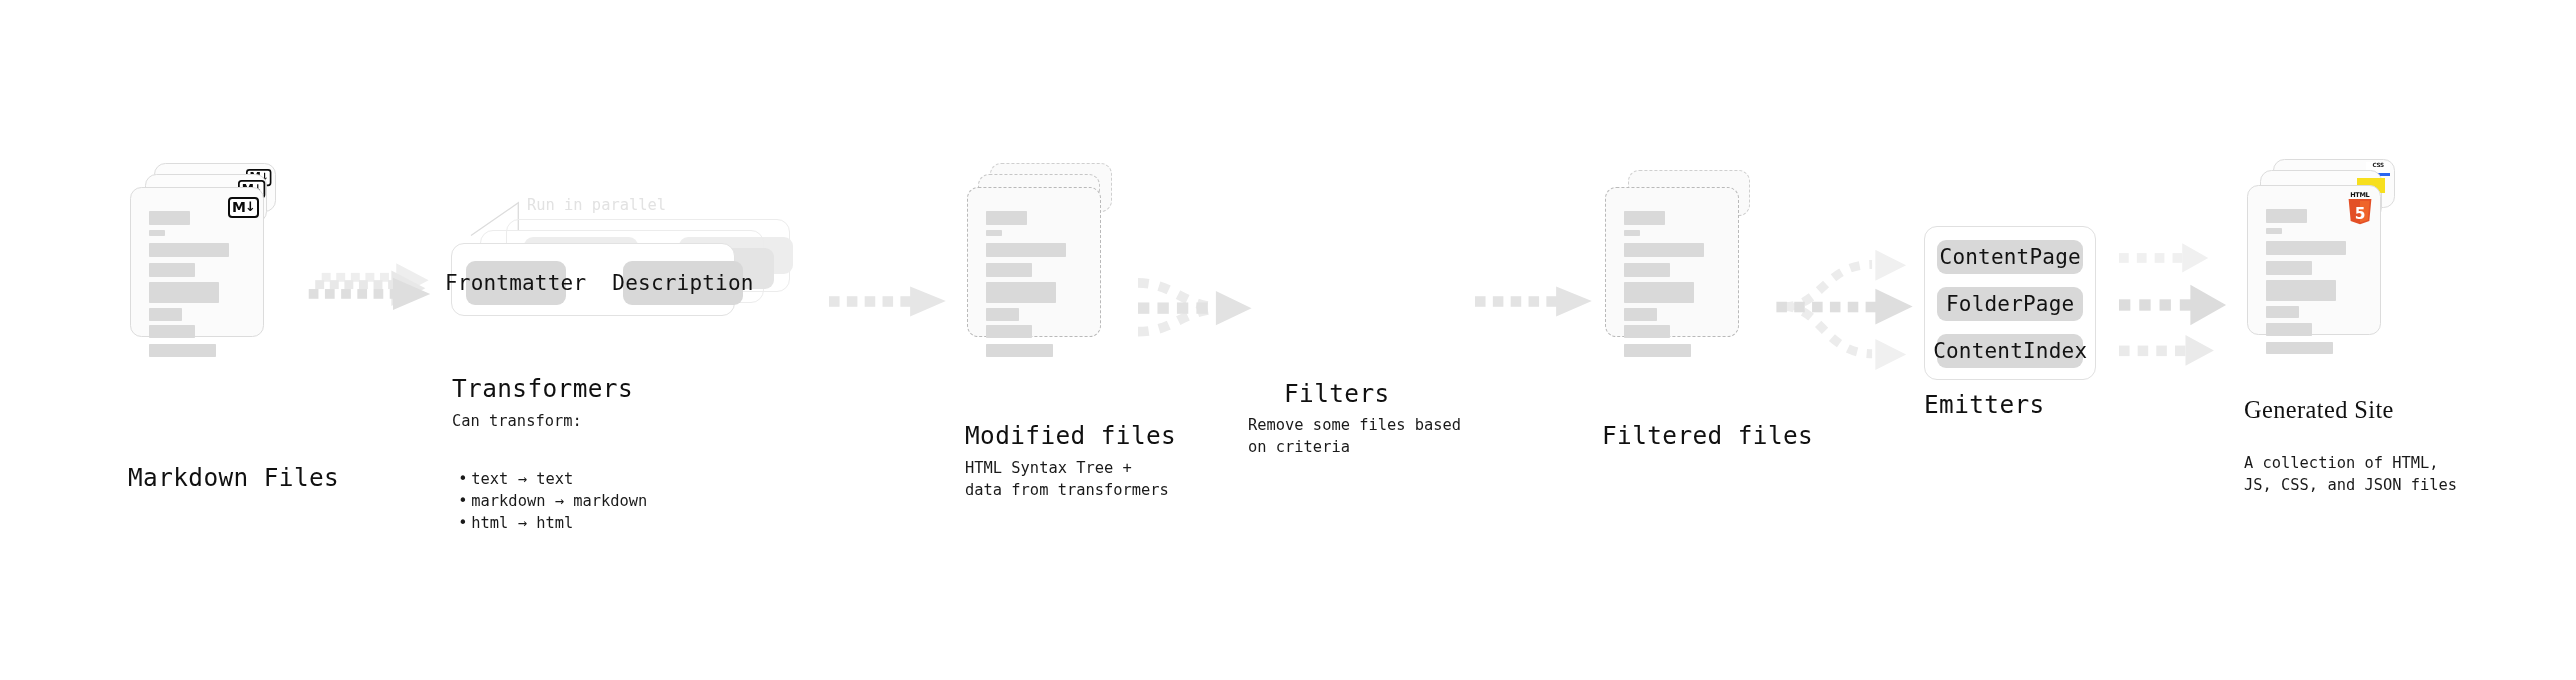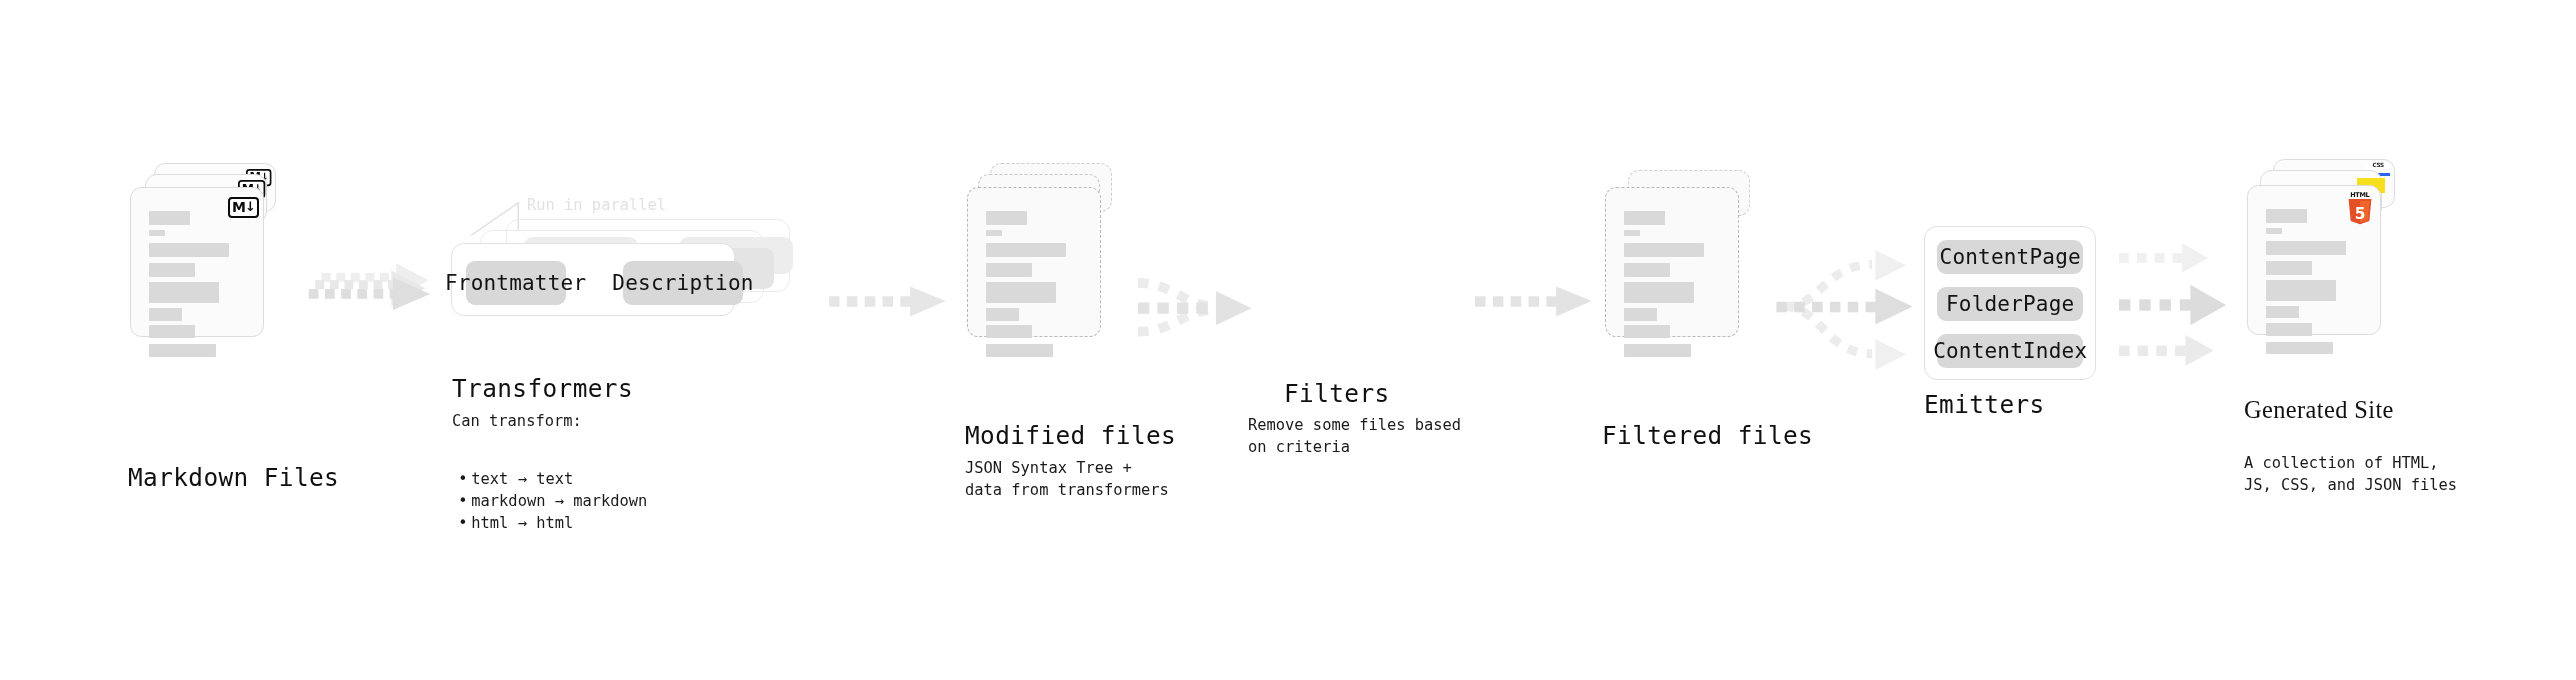--- a/index.html
+++ b/index.html
@@ -214,21 +214,21 @@
       <div class="bar" style="left:18px;top:55px;width:80px;height:14px;"></div>
       <div class="bar" style="left:18px;top:75px;width:46px;height:14px;"></div>
       <div class="bar" style="left:18px;top:94px;width:70px;height:21px;"></div>
       <div class="bar" style="left:18px;top:120px;width:32.5px;height:12.2px;"></div>
       <div class="bar" style="left:18px;top:137px;width:46px;height:13px;"></div>
       <div class="bar" style="left:18px;top:156px;width:67px;height:12.2px;"></div>
     </div>
   </div>
 
   <div class="abs stage-title" style="left:965px;top:421px;">Modified files</div>
-  <div class="abs stage-desc" style="left:965px;top:457px;">JSON Syntax Tree +
+  <div class="abs stage-desc" style="left:965px;top:457px;">HTML Syntax Tree +
 data from transformers</div>
 
   <svg class="abs" style="left:1138px;top:260px;" width="146" height="106" viewBox="0 0 180 130">
     <g stroke="#ebebeb" stroke-width="12" fill="none" stroke-dasharray="13 13" stroke-linecap="butt">
       <path d="M0 28 C 45 28, 55 58, 104 58"></path>
       <path d="M0 88 C 45 88, 55 60, 104 60"></path>
     </g>
     <g fill="#e2e2e2">
       <rect x="0" y="52" width="14" height="14"></rect>
         <rect x="24" y="52" width="14" height="14"></rect>

